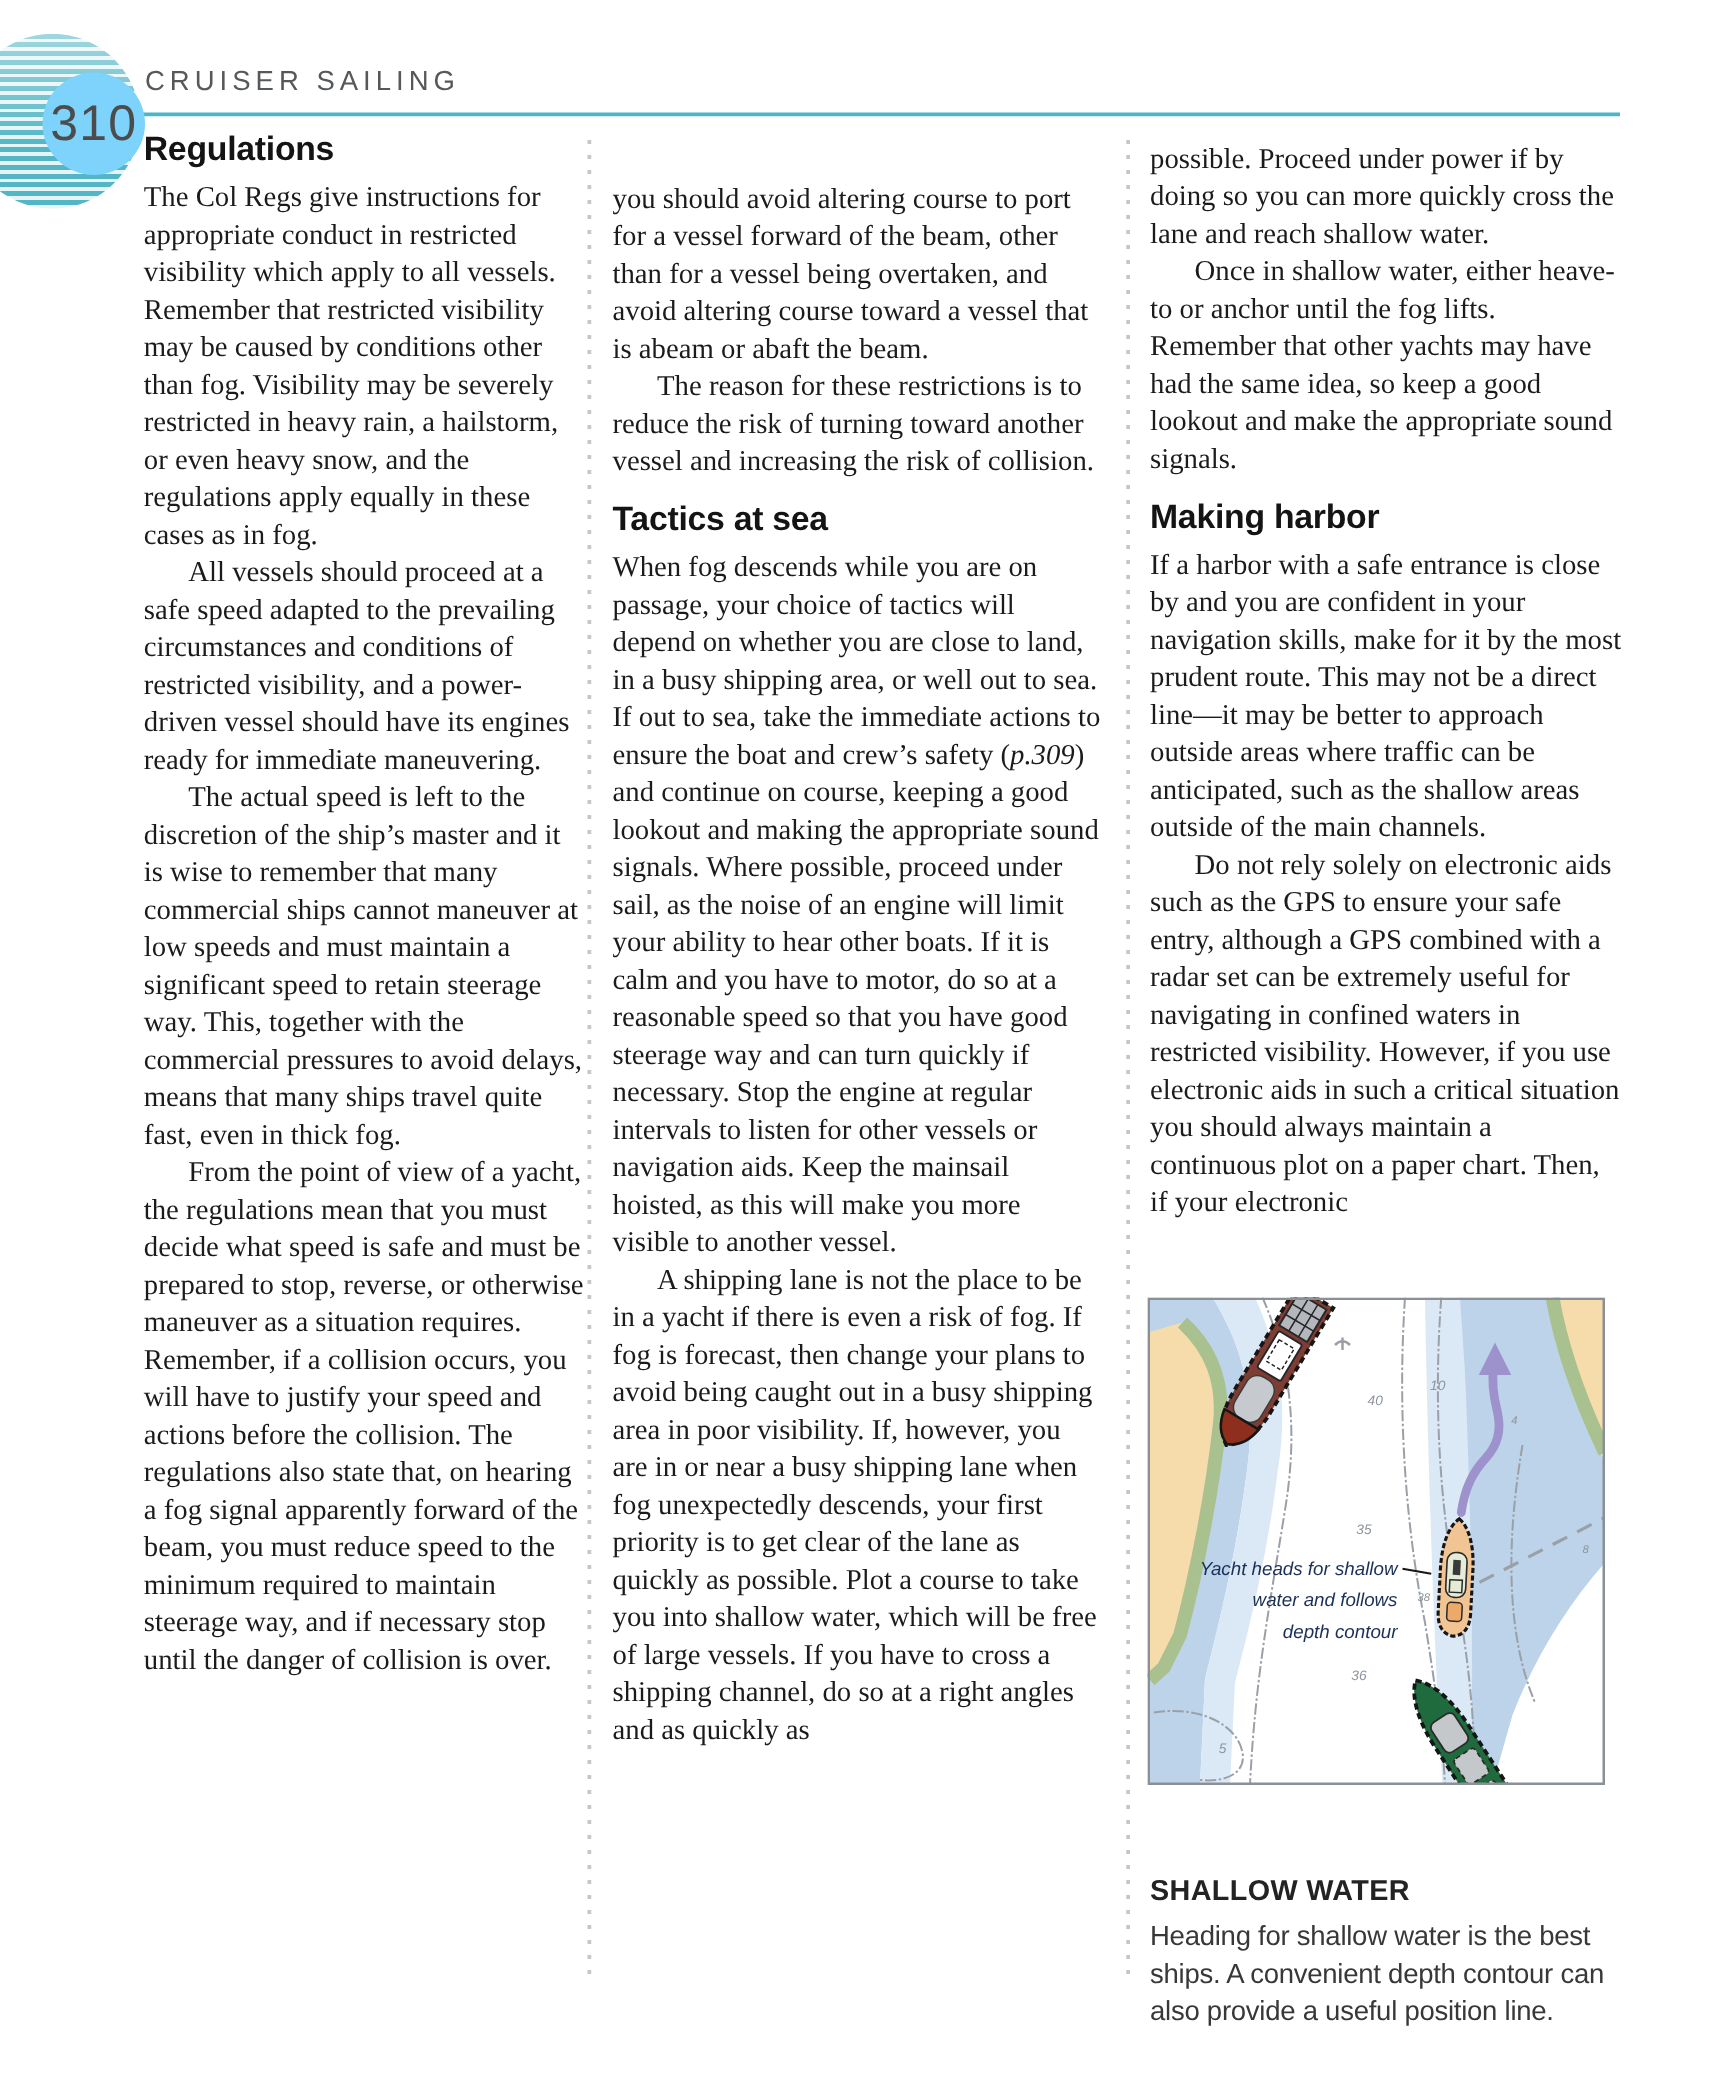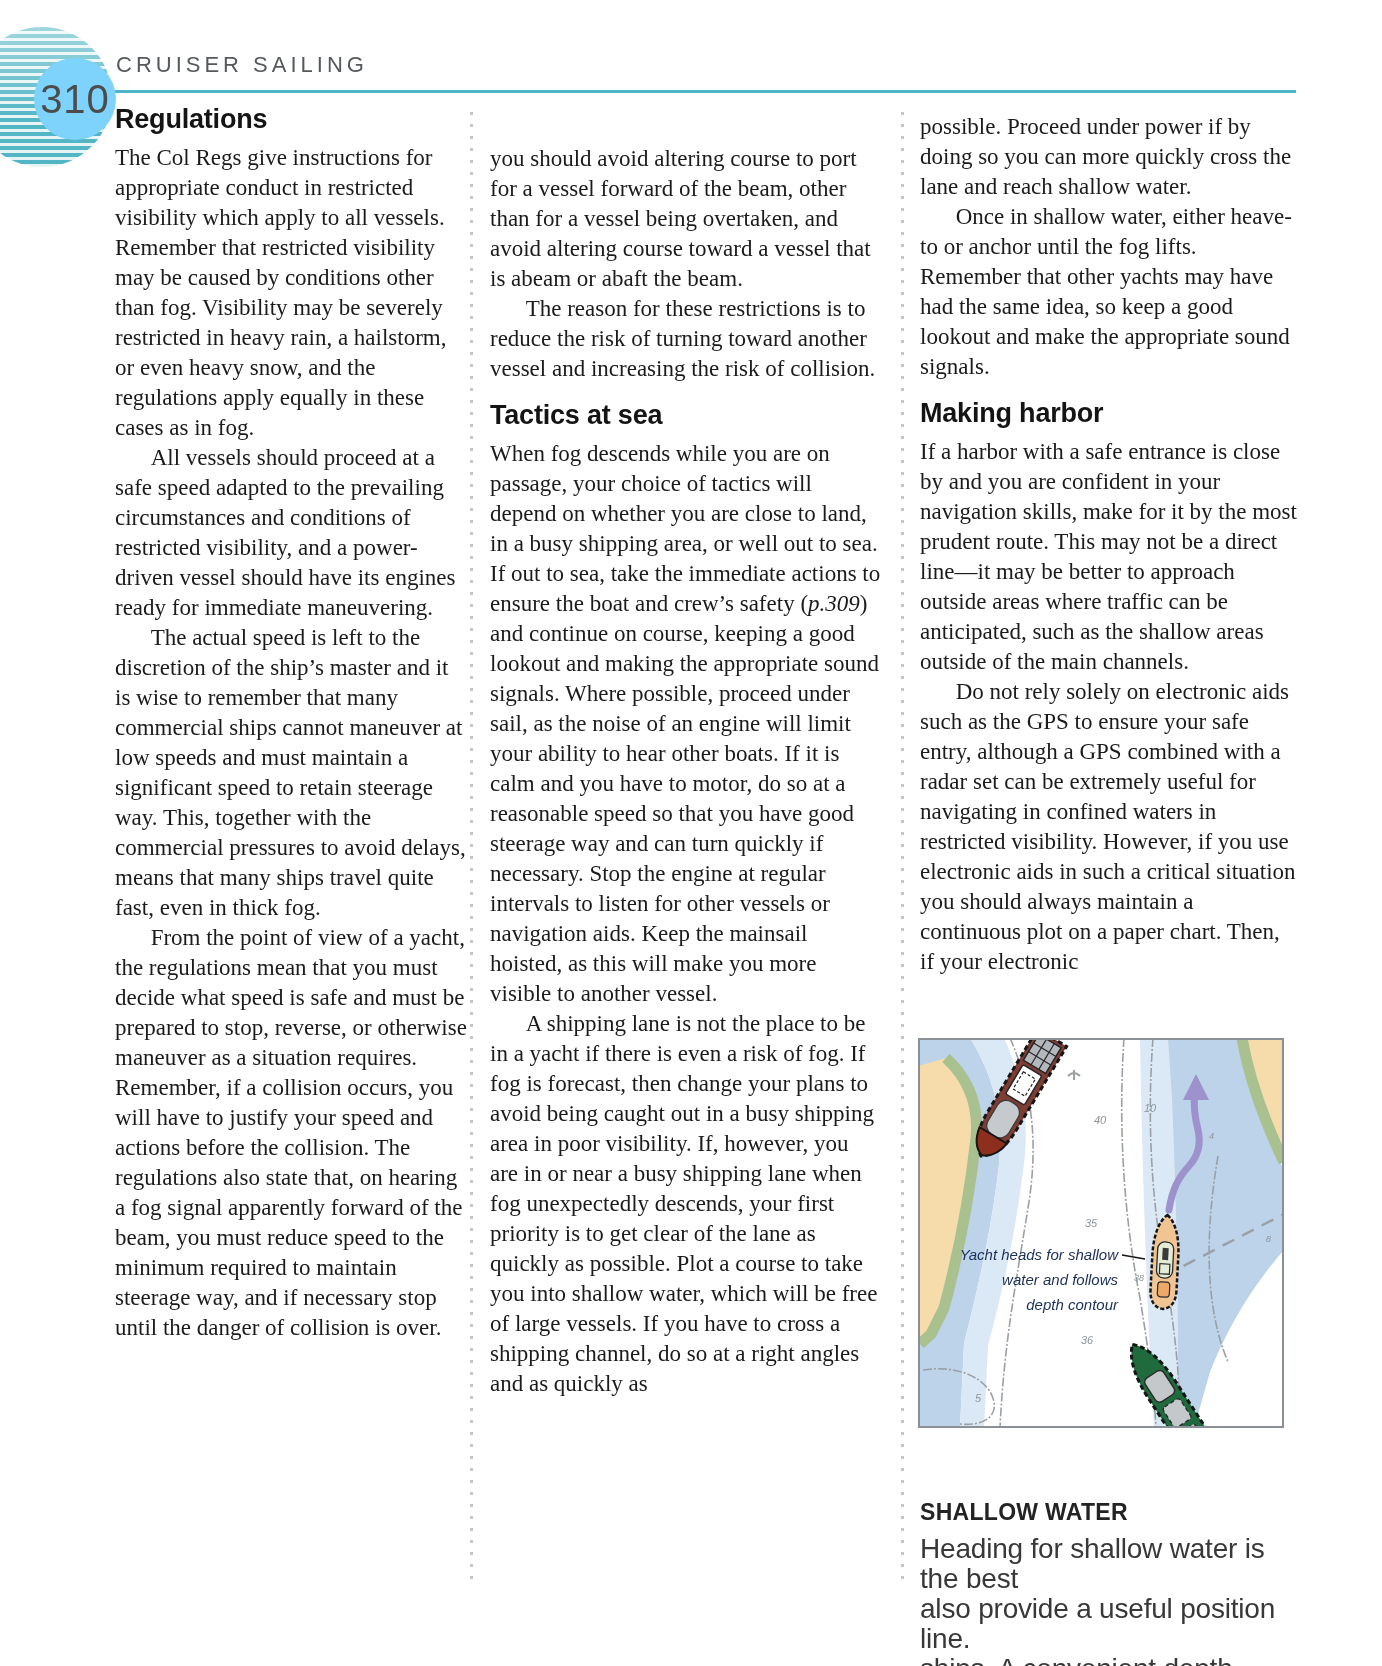--- a/index.html
+++ b/index.html
@@ -34,21 +34,21 @@
   .div1{left:470px;} .div2{left:901px;}
 
   
   .chart{position:absolute;left:918px;top:1038px;width:366px;height:390px;}
   .contour{fill:none;stroke:#9aa0a6;stroke-width:1.6;stroke-dasharray:9 2 2 2;}
   .ann{font-family:"Liberation Sans",sans-serif;font-style:italic;font-size:15px;fill:#1b3057;}
   .d{font-family:"Liberation Sans",sans-serif;font-style:italic;font-size:11px;fill:#8d949b;}
   .d.small{font-size:9px;}
   .caption{position:absolute;left:920px;top:1499px;width:380px;font-family:"Liberation Sans",sans-serif;}
   .caption h3{margin:0 0 8px 0;font-size:23px;color:#232323;letter-spacing:.3px;}
-  .caption div{font-size:28px;line-height:30px;color:#383838;letter-spacing:-0.2px;}
+  .caption div{font-size:22px;line-height:30px;color:#383838;letter-spacing:-0.2px;}
 </style>
 </head>
 <body>
 
 <div class="page">
 
   <div class="rule"></div>
   <div class="badge-outer"></div>
   <div class="badge-inner">
     <span>310</span>
@@ -149,17 +149,17 @@
       <text class="d" x="57" y="364">5</text>
       <text class="d small" x="291" y="101">4</text>
 
       <rect x="1" y="1" width="364" height="388" fill="none" stroke="#8b9096" stroke-width="2"></rect>
     </svg>
   </div>
 
   <div class="caption">
     <h3>SHALLOW WATER</h3>
     <div>Heading for shallow water is the best</div>
+    <div>ships. A convenient depth contour can</div>
     <div>also provide a useful position line.</div>
-    <div>ships. A convenient depth contour can</div>
   </div>
 
 </div>
 
 </body></html>

